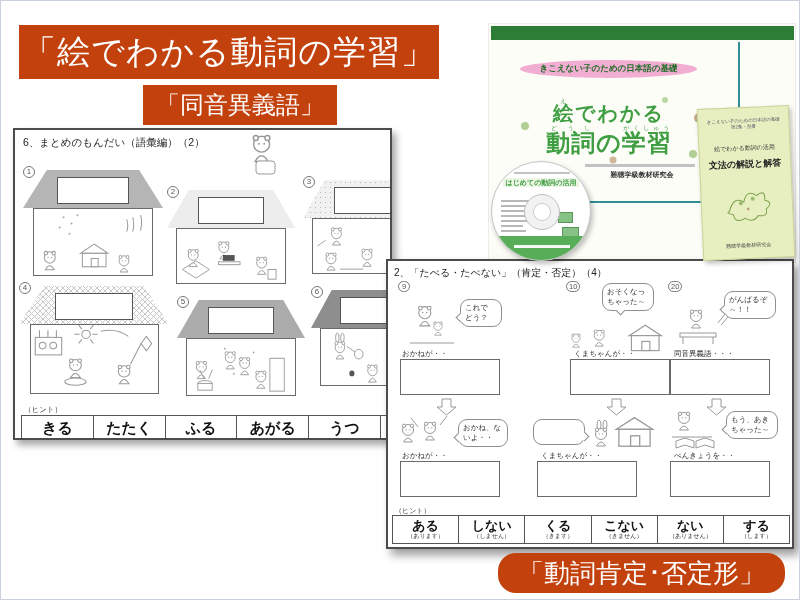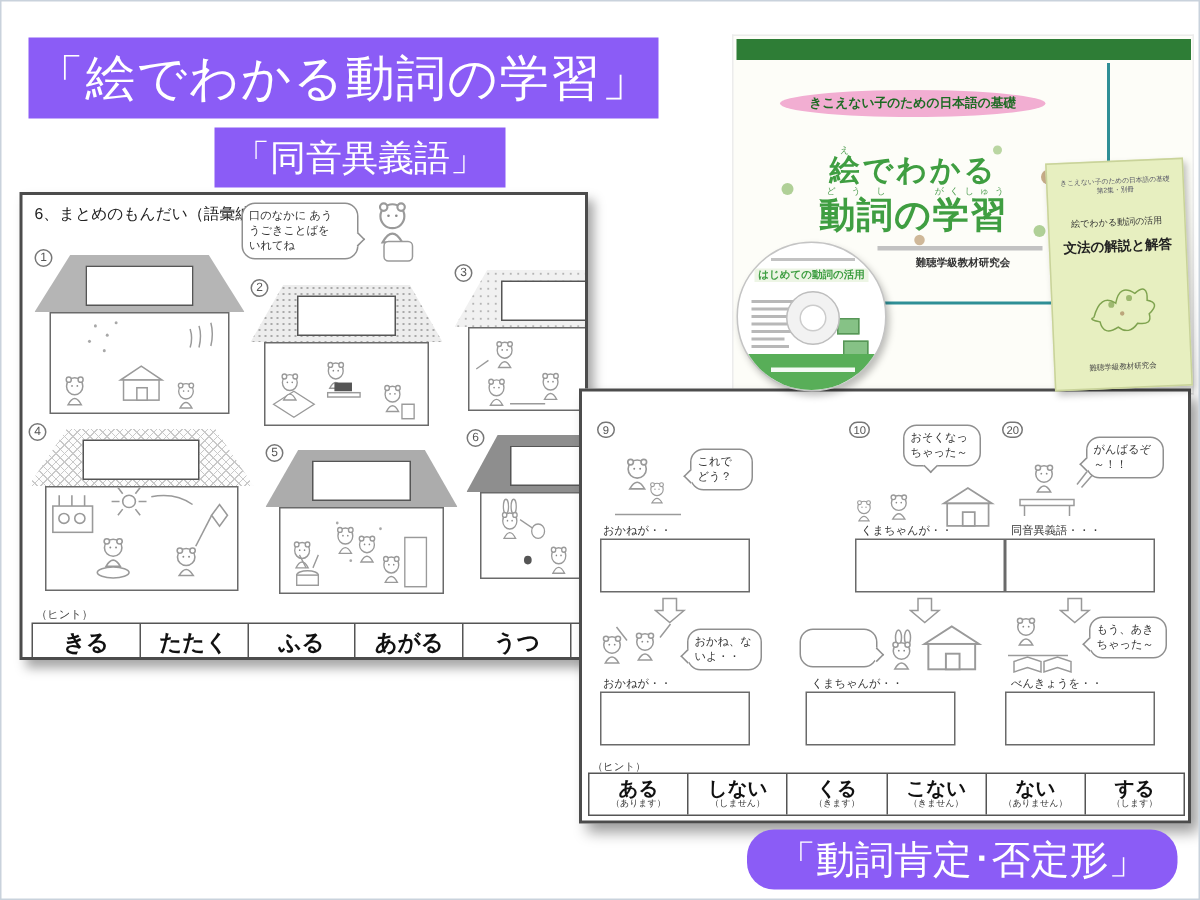--- a/index.html
+++ b/index.html
@@ -1,21 +1,21 @@
 <!DOCTYPE html>
 <html><head>
 <meta charset="utf-8">
 <style>
   html,body{margin:0;padding:0;background:#e8e8e8;}
   *{box-sizing:border-box;}
   body{font-family:"Liberation Sans","DejaVu Sans",sans-serif;}
   .slide{position:relative;width:800px;height:600px;background:#fff;border:1px solid #c9d2dc;overflow:hidden;margin:0 auto;}
 
   
-  .banner{position:absolute;background:#8b5cf6;color:#fff;display:flex;align-items:center;justify-content:center;z-index:6;}
+  .banner{position:absolute;background:#c2410c;color:#fff;display:flex;align-items:center;justify-content:center;z-index:6;}
   .banner.b-main{left:18px;top:24px;width:420px;height:54px;font-size:33px;letter-spacing:1px;}
   .banner.b-sub{left:128px;top:84px;width:194px;height:40px;font-size:24px;margin-left:14px;}
   .banner.b-bottom{left:497px;top:552px;width:287px;height:40px;font-size:26px;border-radius:18px;}
 
   
   .sheet{position:absolute;background:#fff;border:2px solid #4c4c4c;overflow:hidden;}
   .ws-left{left:12px;top:127px;width:379px;height:312px;z-index:2;box-shadow:4px 5px 7px rgba(0,0,0,.35);}
   .ws-right{left:385px;top:258px;width:408px;height:290px;z-index:3;box-shadow:5px 6px 9px rgba(0,0,0,.4);}
   .ws-title{position:absolute;font-size:10.5px;color:#222;white-space:nowrap;}
 
@@ -116,23 +116,20 @@
   </defs>
 </svg>
 
 <div class="slide">
 
   <div class="banner b-main">「絵でわかる動詞の学習」</div>
   <div class="banner b-sub">「同音異義語」</div>
 
   <div class="sheet ws-left">
     <div class="ws-title" style="left:8px;top:6px;">6、まとめのもんだい（語彙編）（2）</div>
-    <div class="bubble tail-r" style="left:146px;top:5px;width:78px;">口のなかに あう
-うごきことばを
-いれてね</div>
     <svg class="scene" style="left:232px;top:2px;" width="38" height="44">
       <g transform="translate(3,2) scale(1.45)">
           <use href="#g-chib"></use>
         </g>
       <rect x="9" y="29" width="19" height="13" rx="3" class="shp"></rect>
     </svg>
 
     <div class="house" style="left:8px;top:36px;width:140px;height:112px;">
       <span class="hnum">1</span>
       <div class="roof rf-gray">
@@ -299,20 +296,21 @@
           <span class="w">あがる</span>
         </div>
       <div class="hint-cell">
           <span class="w">うつ</span>
         </div>
       <div class="hint-stub"></div>
     </div>
   </div>
 
   <div class="sheet ws-right">
+    <div class="ws-title" style="left:6px;top:5px;font-size:10px;">2、「たべる・たべない」（肯定・否定）（4）</div>
 
     <div class="ritem" style="left:10px;top:20px;height:135px;">
       <span class="inum">9</span>
       <svg class="scene" style="left:8px;top:16px;" width="52" height="48">
         <g transform="translate(10,8) scale(1.1)">
             <use href="#g-chib"></use>
           </g>
         <g transform="translate(26,24) scale(0.75)">
             <use href="#g-chib"></use>
           </g>

